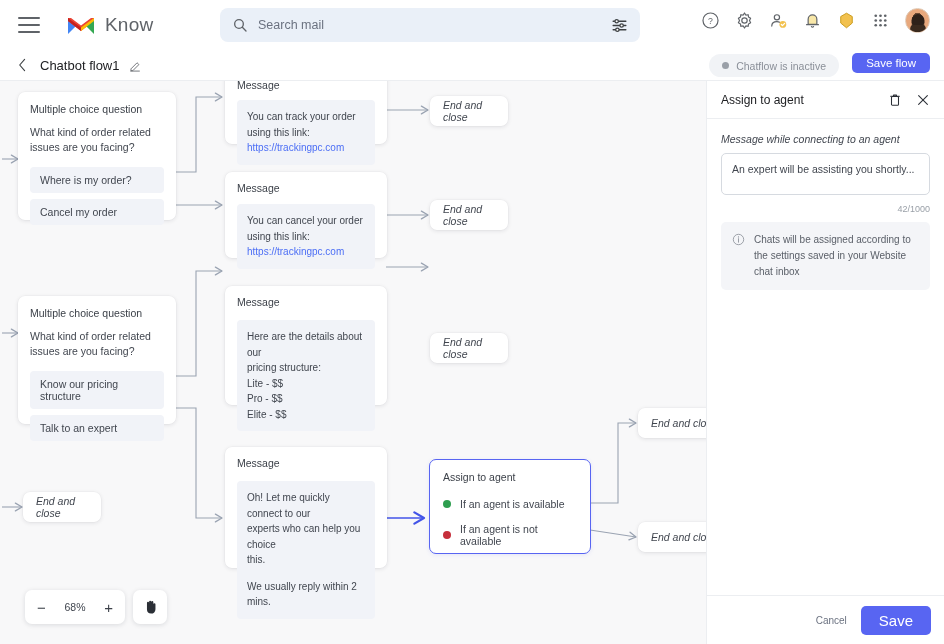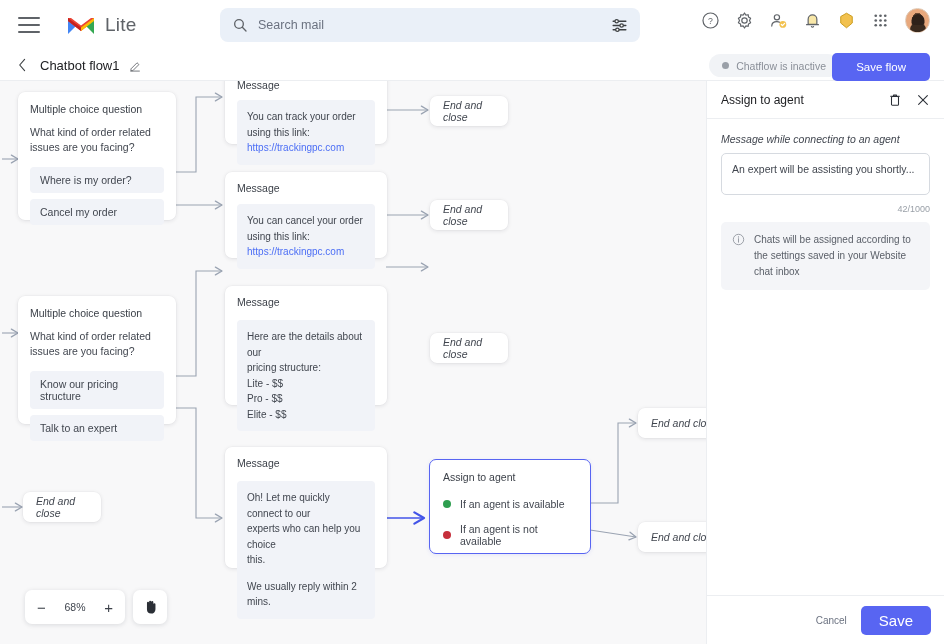--- a/index.html
+++ b/index.html
@@ -60,21 +60,21 @@
   .back-chev { margin-left: 18px; width: 9px; height: 14px; cursor: pointer; }
   .flow-title { margin-left: 13px; font-size: 13px; color: #202124; }
   .edit-ico { margin-left: 9px; width: 13px; height: 13px; cursor: pointer; }
   .status-pill {
     position: absolute; right: 105px; top: 4px; height: 23px; padding: 0 13px;
     background: #f1f3f6; border-radius: 12px; display: flex; align-items: center;
     gap: 7px; font-size: 10.5px; color: #8a8f98; cursor: pointer;
   }
   .status-dot { width: 7px; height: 7px; border-radius: 50%; background: #9aa0a8; flex: none; }
   .save-flow {
-    position: absolute; right: 14px; top: 3px; height: 28px; padding: 0 24px;
+    position: absolute; right: 14px; top: 3px; height: 20px; padding: 0 14px;
     background: #5865f2; color: #fff; border: 0; border-radius: 5px;
     font-family: "Liberation Sans", sans-serif; font-size: 11.5px; cursor: pointer;
   }
 
   
   .canvas {
     position: absolute; left: 0; top: 81px; width: 706px; height: 563px;
     background: #f8f8f9; overflow: hidden;
   }
   .canvas svg.edges { position: absolute; left: 0; top: 0; width: 706px; height: 563px; }
@@ -170,21 +170,21 @@
         <i></i>
     </div>
     <div class="gmail-logo">
       <svg width="30" height="22" viewBox="0 0 30 22">
         <path d="M2 20V6l8 6 -8 8z" fill="#4285f4"></path>
         <path d="M2 4h3l10 7.5L25 4h3v3L15 17 2 7z" fill="#ea4335"></path>
         <path d="M28 20V6l-8 6 8 8z" fill="#34a853"></path>
         <path d="M2 4 L15 13.5 L15 17 L2 7z" fill="#c5221f"></path>
         <path d="M28 4 L15 13.5 L15 17 L28 7z" fill="#fbbc04"></path>
       </svg>
-      <span class="gmail-word">Lite</span>
+      <span class="gmail-word">Know</span>
     </div>
 
     <div class="searchbox">
       <svg class="s-ico" viewBox="0 0 24 24">
         <circle cx="10.5" cy="10.5" r="6.5" fill="none" stroke="#5f6368" stroke-width="2"></circle>
         <line x1="15.5" y1="15.5" x2="21" y2="21" stroke="#5f6368" stroke-width="2" stroke-linecap="round"></line>
       </svg>
       <input type="text" placeholder="Search mail" style="">
       <svg class="tune-ico" viewBox="0 0 24 24">
         <line x1="3" y1="6" x2="21" y2="6" stroke="#3c4043" stroke-width="1.8" stroke-linecap="round"></line>

